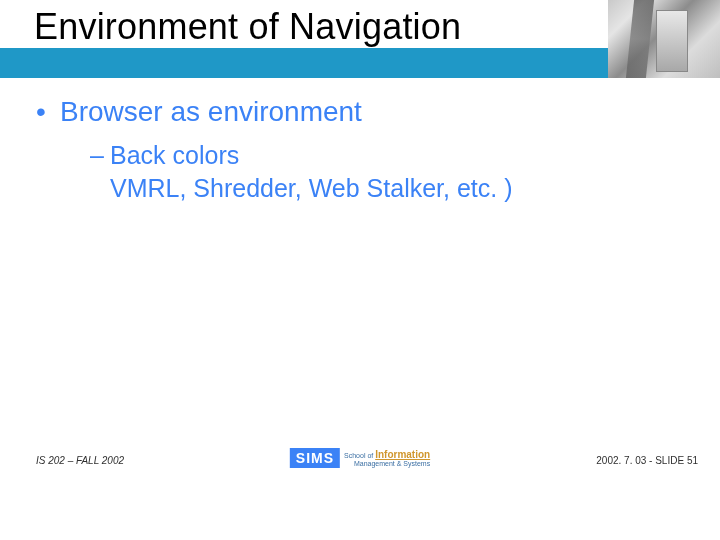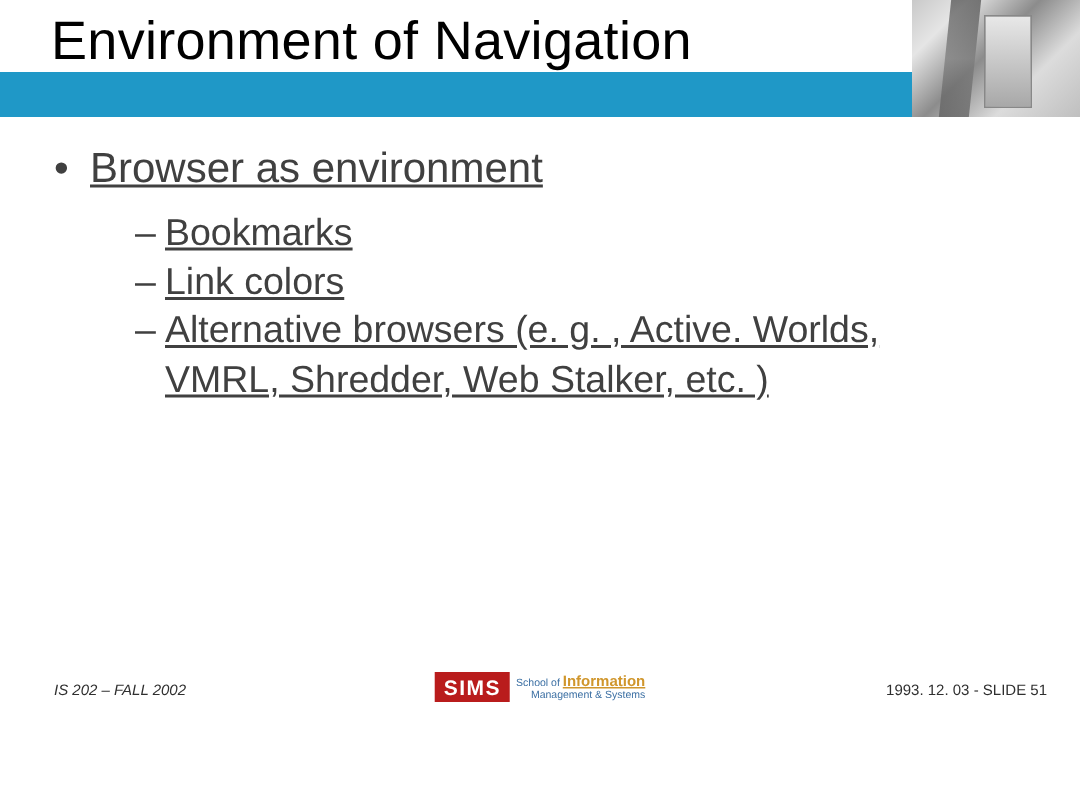--- a/index.html
+++ b/index.html
@@ -59,22 +59,21 @@
     top: 10px; left: 48px;
     width: 30px; height: 60px;
     background: linear-gradient(to bottom, #e8e8e8, #a8a8a8);
     border: 1px solid #888;
   }
   .body {
     position: absolute;
     top: 96px;
     left: 36px;
     right: 40px;
-    color: #404040;
-    text-decoration: underline;
+    color: #3b82f6;
   }
   .bullet-l1 {
     font-size: 28px;
     margin: 0 0 12px 0;
   }
   .bullet-l1 .dot {
     display: inline-block;
     width: 24px;
   }
   .sublist {
@@ -117,21 +116,21 @@
   .footer-logo {
     position: absolute;
     left: 50%;
     transform: translateX(-50%);
     bottom: -2px;
     display: flex;
     align-items: center;
     gap: 4px;
   }
   .sims-box {
-    background: #b91c1c;
+    background: #3b82f6;
     color: #fff;
     font-weight: bold;
     font-size: 14px;
     padding: 2px 6px;
     letter-spacing: 1px;
   }
   .sims-text {
     display: flex;
     flex-direction: column;
     line-height: 1;
@@ -159,32 +158,30 @@
   <div class="title-band"></div>
   <div class="corner-img"></div>
 
   <div class="title">Environment of Navigation</div>
 
   <div class="body">
     <div class="bullet-l1">
       <span class="dot">•</span><span>Browser as environment</span>
     </div>
     <div class="sublist">
-      <div class="bullet-l2"><span class="dash">–</span><span>Bookmarks</span></div>
-      <div class="bullet-l2"><span class="dash">–</span><span>Link colors</span></div>
-      <div class="bullet-l2"><span class="dash">–</span><span>Alternative browsers (e. g. , Active. Worlds,</span></div>
+      <div class="bullet-l2"><span class="dash">–</span><span>Back colors</span></div>
     </div>
     <div class="alt-cont">VMRL, Shredder, Web Stalker, etc. )</div>
   </div>
 
   <div class="footer">
     <div class="footer-left">IS 202 – FALL 2002</div>
     <div class="footer-logo">
       <div class="sims-box">SIMS</div>
       <div class="sims-text">
         <span class="sims-top"><span>School of</span> <span class="sims-info">Information</span></span>
         <span class="sims-bottom"><span>Management</span> <span>&amp; Systems</span></span>
       </div>
     </div>
-    <div class="footer-right">1993. 12. 03 - SLIDE 51</div>
+    <div class="footer-right">2002. 7. 03 - SLIDE 51</div>
   </div>
 
 </div>
 
 </body></html>

